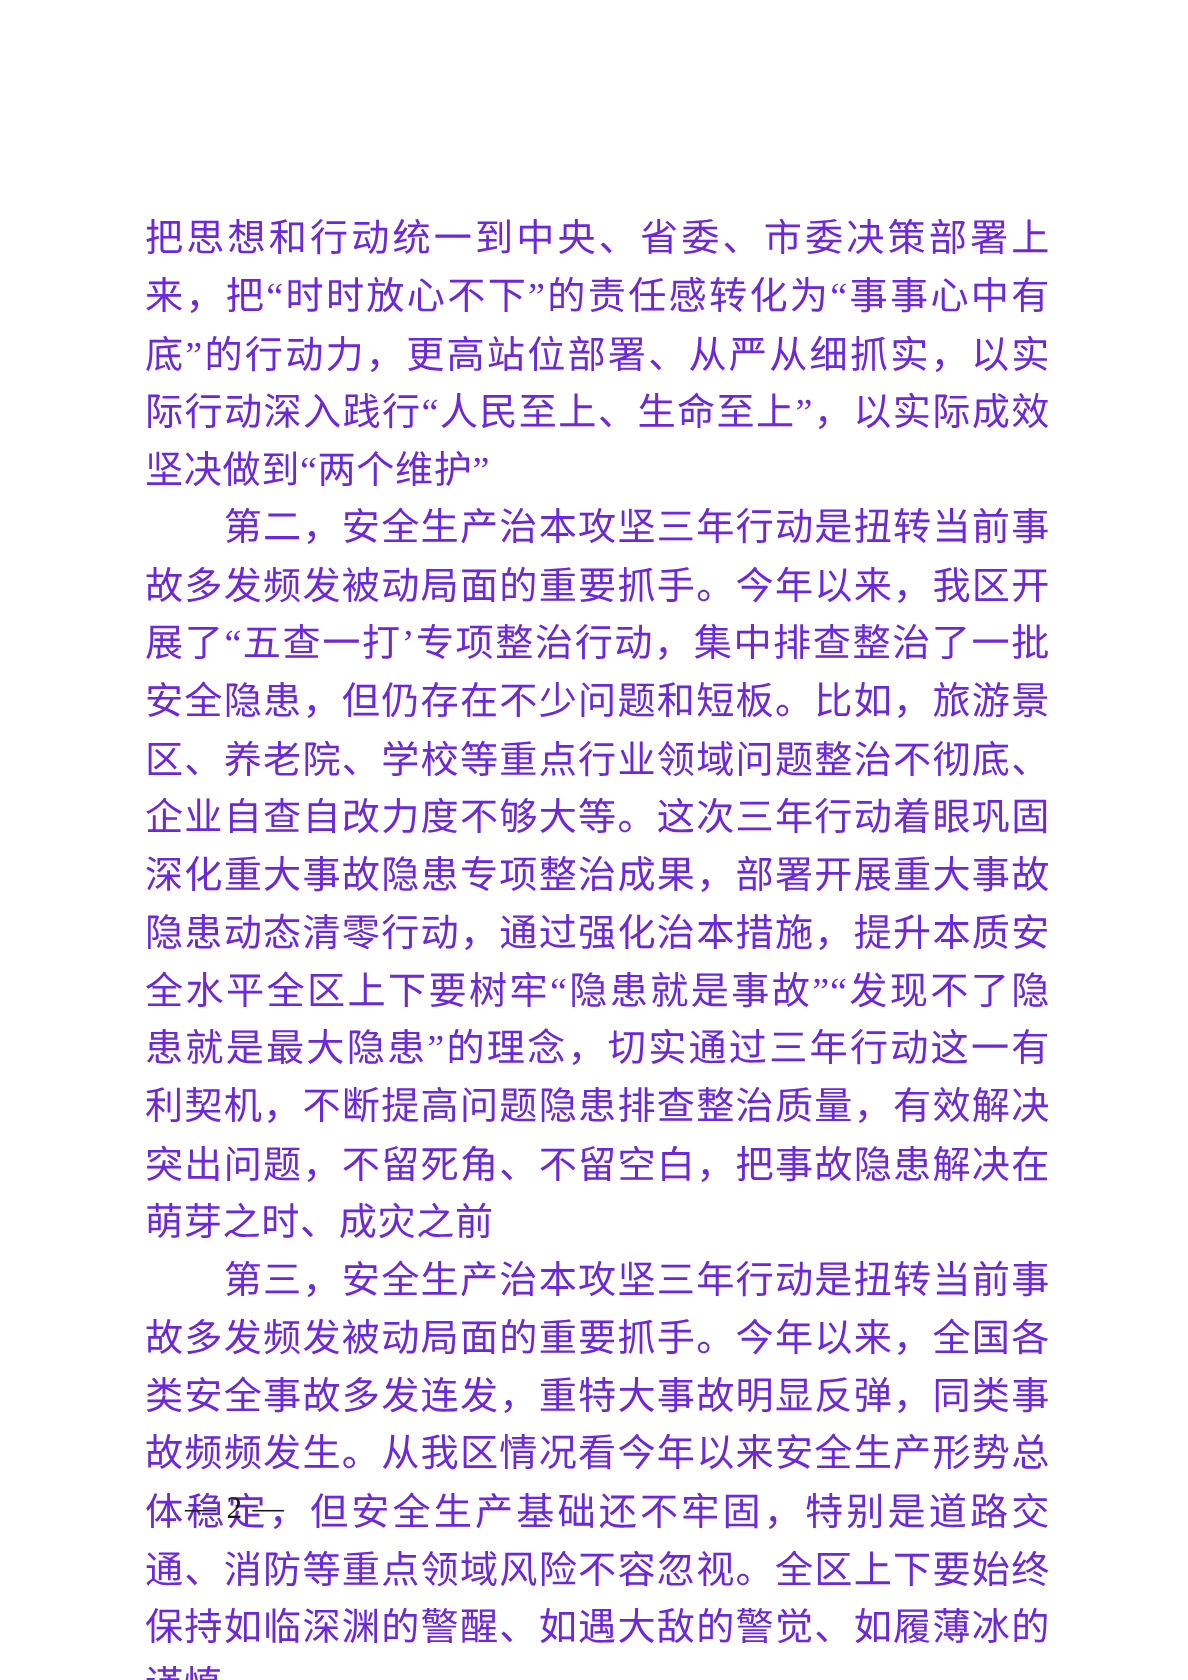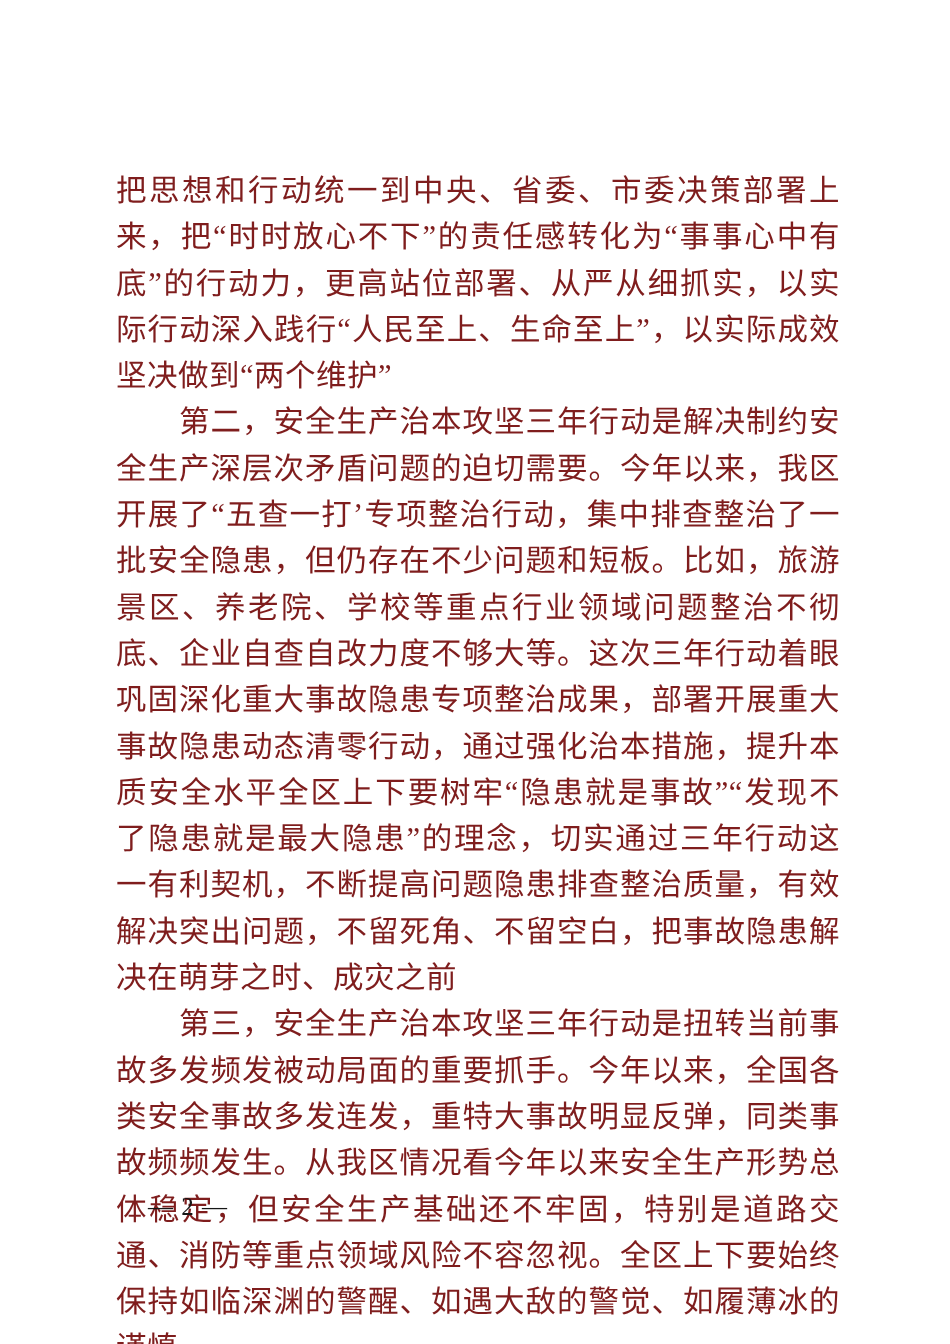--- a/index.html
+++ b/index.html
@@ -23,21 +23,21 @@
     position: absolute;
     left: 116px;
     top: 168px;
     width: 724px;
   }
 
   .para {
     margin: 0;
     font-size: 30.5px;
     line-height: 46.3px;
-    color: #7f1d1d;
+    color: #6d28d9;
     text-align: justify;
     text-justify: inter-character;
     text-align-last: left;
     letter-spacing: 0.5px;
     word-break: break-all;
     font-weight: 400;
     -webkit-font-smoothing: antialiased;
   }
 
   .para + .para {
@@ -61,20 +61,20 @@
   }
 </style>
 </head>
 <body>
 
 <div class="page">
 
   <div class="doc-body">
     <p class="para">把思想和行动统一到中央、省委、市委决策部署上来，把“时时放心不下”的责任感转化为“事事心中有底”的行动力，更高站位部署、从严从细抓实，以实际行动深入践行“人民至上、生命至上”，以实际成效坚决做到“两个维护”</p>
 
-    <p class="para indent">第二，安全生产治本攻坚三年行动是解决制约安全生产深层次矛盾问题的迫切需要。今年以来，我区开展了“五查一打’专项整治行动，集中排查整治了一批安全隐患，但仍存在不少问题和短板。比如，旅游景区、养老院、学校等重点行业领域问题整治不彻底、企业自查自改力度不够大等。这次三年行动着眼巩固深化重大事故隐患专项整治成果，部署开展重大事故隐患动态清零行动，通过强化治本措施，提升本质安全水平全区上下要树牢“隐患就是事故”“发现不了隐患就是最大隐患”的理念，切实通过三年行动这一有利契机，不断提高问题隐患排查整治质量，有效解决突出问题，不留死角、不留空白，把事故隐患解决在萌芽之时、成灾之前</p>
+    <p class="para indent">第二，安全生产治本攻坚三年行动是扭转当前事故多发频发被动局面的重要抓手。今年以来，我区开展了“五查一打’专项整治行动，集中排查整治了一批安全隐患，但仍存在不少问题和短板。比如，旅游景区、养老院、学校等重点行业领域问题整治不彻底、企业自查自改力度不够大等。这次三年行动着眼巩固深化重大事故隐患专项整治成果，部署开展重大事故隐患动态清零行动，通过强化治本措施，提升本质安全水平全区上下要树牢“隐患就是事故”“发现不了隐患就是最大隐患”的理念，切实通过三年行动这一有利契机，不断提高问题隐患排查整治质量，有效解决突出问题，不留死角、不留空白，把事故隐患解决在萌芽之时、成灾之前</p>
 
     <p class="para indent">第三，安全生产治本攻坚三年行动是扭转当前事故多发频发被动局面的重要抓手。今年以来，全国各类安全事故多发连发，重特大事故明显反弹，同类事故频频发生。从我区情况看今年以来安全生产形势总体稳定，但安全生产基础还不牢固，特别是道路交通、消防等重点领域风险不容忽视。全区上下要始终保持如临深渊的警醒、如遇大敌的警觉、如履薄冰的谨慎</p>
   </div>
 
   <div class="footer">— 2 —</div>
 
 </div>
 
 </body></html>

